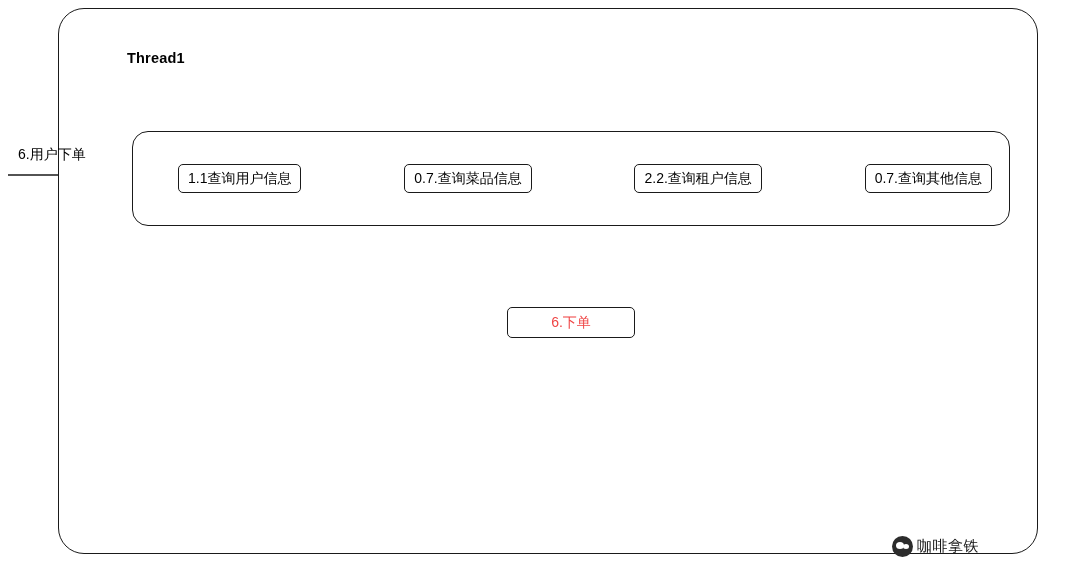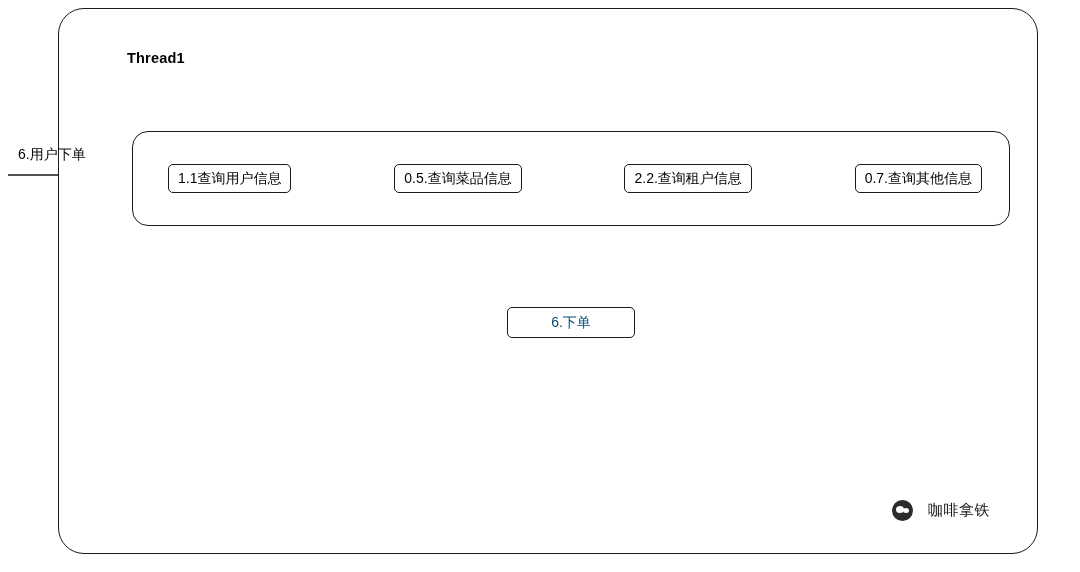--- a/index.html
+++ b/index.html
@@ -54,21 +54,21 @@
     top: 131px;
     width: 878px;
     height: 95px;
     border: 1.6px solid #1a1a1a;
     border-radius: 16px;
     background: #ffffff;
     box-sizing: border-box;
   }
   .task-row {
     position: absolute;
-    left: 136px;
+    left: 146px;
     top: 131px;
     width: 878px;
     height: 95px;
     display: flex;
     align-items: center;
     justify-content: space-between;
     padding: 0 32px;
     box-sizing: border-box;
   }
   .task {
@@ -89,37 +89,37 @@
     top: 307px;
     width: 128px;
     height: 31px;
     border: 1.4px solid #1a1a1a;
     border-radius: 5px;
     background: #ffffff;
     display: flex;
     align-items: center;
     justify-content: center;
     font-size: 14px;
-    color: #0c4a6e;
+    color: #ef4444;
     box-sizing: border-box;
   }
   
   .entry-label {
     left: 18px;
     top: 146px;
     font-size: 14px;
   }
   
   .watermark {
     position: absolute;
     left: 892px;
-    top: 500px;
+    top: 536px;
     display: flex;
     align-items: center;
-    gap: 15px;
+    gap: 4px;
   }
   .wm-logo {
     width: 21px;
     height: 21px;
     border-radius: 50%;
     background: #2c2c2c;
     position: relative;
     flex: none;
   }
   .wm-logo::before {
@@ -165,21 +165,21 @@
 </svg>
 
 <div class="thread-box"></div>
 <div class="lbl thread-title">Thread1</div>
 
 <div class="lbl entry-label">6.用户下单</div>
 
 <div class="group-box"></div>
 <div class="task-row">
   <div class="task">1.1查询用户信息</div>
-  <div class="task">0.5.查询菜品信息</div>
+  <div class="task">0.7.查询菜品信息</div>
   <div class="task">2.2.查询租户信息</div>
   <div class="task">0.7.查询其他信息</div>
 </div>
 
 <div class="order-node">6.下单</div>
 
 <div class="watermark">
   <span class="wm-logo"></span>
   <span class="wm-text">咖啡拿铁</span>
 </div>

